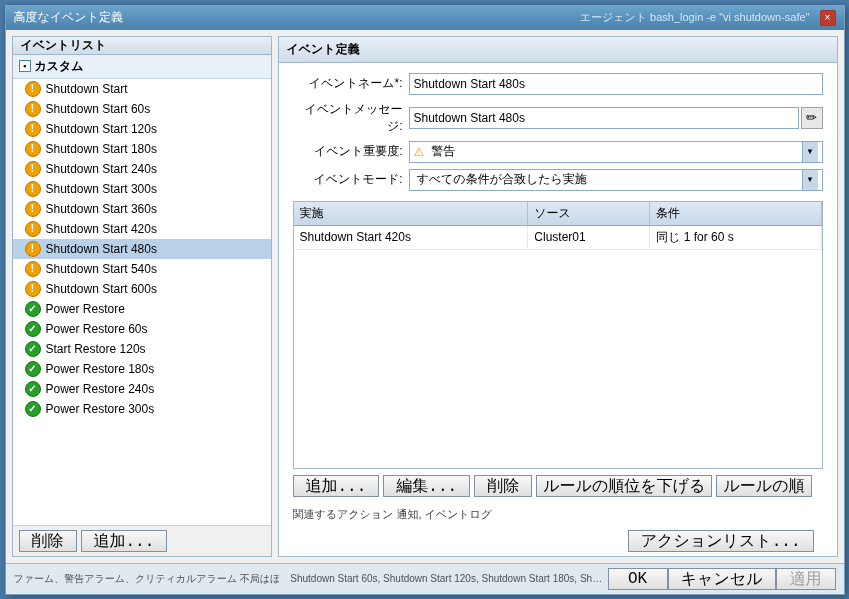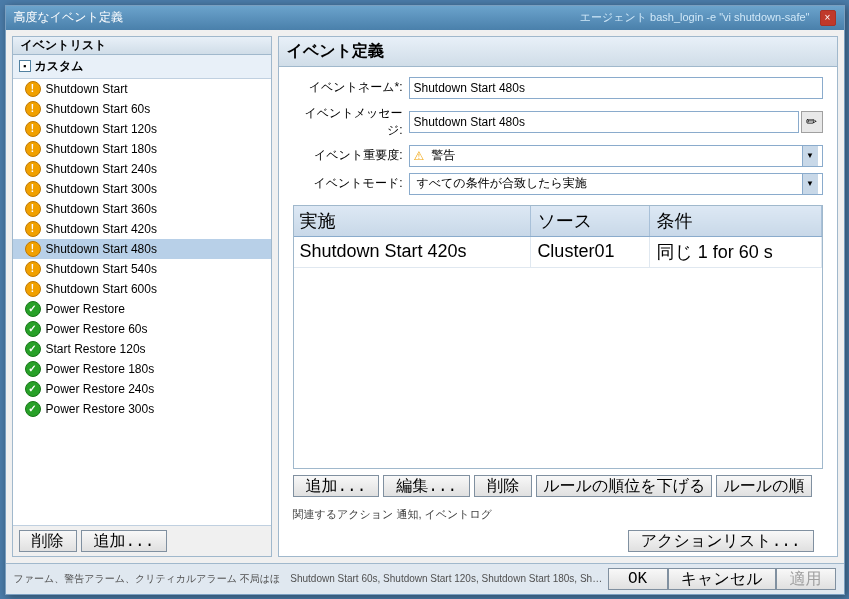--- a/index.html
+++ b/index.html
@@ -155,21 +155,21 @@
     .right-panel {
       flex: 1;
       display: flex;
       flex-direction: column;
       border: 1px solid #a0b8cc;
       background: white;
     }
     .right-panel-title {
       background: linear-gradient(to bottom, #e8f0f8, #d0dde8);
       padding: 4px 8px;
-      font-size: 16px;
+      font-size: 12px;
       font-weight: bold;
       border-bottom: 1px solid #a0b8cc;
     }
     .form-area {
       padding: 10px 14px;
       display: flex;
       flex-direction: column;
       gap: 6px;
     }
     .form-row {
@@ -237,21 +237,21 @@
     
     .table-area {
       margin: 0 14px;
       border: 1px solid #a0b8cc;
       flex: 1;
       overflow: auto;
     }
     .data-table {
       width: 100%;
       border-collapse: collapse;
-      font-size: 18px;
+      font-size: 12px;
     }
     .data-table th {
       background: linear-gradient(to bottom, #dde8f4, #c8d8e8);
       border-bottom: 1px solid #8aabcc;
       border-right: 1px solid #a8c0d8;
       padding: 3px 6px;
       text-align: left;
       font-weight: normal;
     }
     .data-table td {

